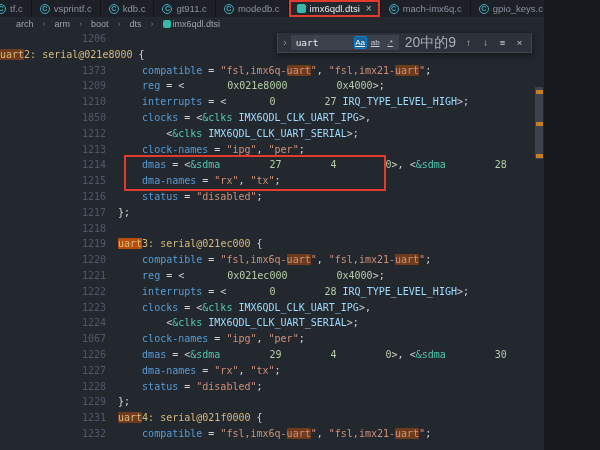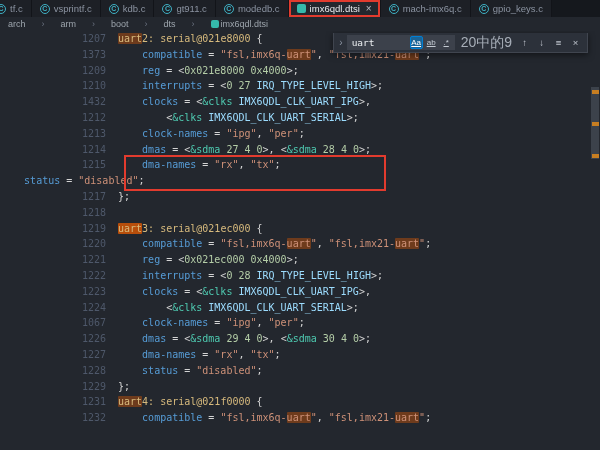--- a/index.html
+++ b/index.html
@@ -1,50 +1,50 @@
 <!DOCTYPE html>
 <html><head>
 <meta charset="utf-8">
 <style>
   * { margin:0; padding:0; box-sizing:border-box; }
   html,body { width:600px; height:450px; overflow:hidden; background:#17191f; }
-  .window { position:relative; width:600px; height:450px; background:#23272e;
+  .window { position:relative; width:544px; height:450px; background:#23272e;
             font-family:"Liberation Sans", sans-serif; overflow:hidden; }
 
   
   .tabbar { display:flex; height:17px; background:#15181d; overflow:hidden; }
   .tab { position:relative; display:flex; align-items:center; gap:4px; padding:0 8px;
          background:#1d2026; border-right:1px solid #121419; color:#8b93a1;
          font-size:9.5px; white-space:nowrap; flex:none; }
   .tab.cropped { margin-left:-12px; }
   .tab.active { background:#23272e; color:#e8eaed; }
   .ficon { display:inline-flex; align-items:center; justify-content:center; flex:none; }
   .ficon.c { width:10px; height:10px; border:1px solid #3fb1c5; border-radius:50%;
              color:#3fb1c5; font-size:7px; font-weight:bold; line-height:1; }
   .ficon.dtsi { width:9px; height:9px; background:#35b9ab; border-radius:2px; }
   .tclose { color:#b8bec6; font-size:10px; margin-left:2px; }
   .tab-anno { position:absolute; inset:0; border:2px solid #e23b2e; pointer-events:none; }
 
   
-  .breadcrumb { display:flex; align-items:center; gap:16px; height:14px; padding-left:8px;
+  .breadcrumb { display:flex; align-items:center; gap:9px; height:14px; padding-left:16px;
                 background:#23272e; color:#9da5ad; font-size:9px; }
   .bc-sep { color:#6b7280; font-size:9px; }
   .bc-icon { width:8px; height:8px; background:#35b9ab; border-radius:2px; display:inline-block; margin-right:2px; }
   .bc-item { display:flex; align-items:center; }
 
   
   .editor { position:absolute; left:0; right:0; top:31px; bottom:0; background:#23272e; overflow:hidden; }
   .line { display:flex; height:15.8px; line-height:15.8px;
           font-family:"DejaVu Sans Mono", monospace; font-size:10px; }
   .ln { flex:none; width:118px; text-align:right; padding-right:12px; color:#4e586a; }
   .lc { white-space:pre; color:#d4d4d4; }
   .tk-ent { color:#d7ba7d; }
   .tk-prop { color:#569cd6; }
   .tk-str { color:#ce9178; }
-  .tk-num { color:#b5cea8; }
+  .tk-num { color:#b5cea8;margin-left:43px; }
   .tk-ref { color:#4ec9b0; }
   .tk-cst { color:#9cdcfe; }
   .tk-pun { color:#d4d4d4; }
   .m1 { background:rgba(234,92,0,0.38); border-radius:1px; }
   .m2 { background:rgba(234,92,0,0.75); border-radius:1px; }
 
   .anno-code { position:absolute; left:124px; top:124px; width:262px; height:36px;
                border:2px solid #e23b2e; pointer-events:none; z-index:5; }
 
   
@@ -131,56 +131,60 @@
       <span class="bc-sep">›</span>
       <span class="bc-item">
         <span class="bc-icon"></span>
         <span>imx6qdl.dtsi</span>
       </span>
     </div>
 
   <div class="editor">
     <div id="code">
         <div class="line">
-          <span class="ln">1207</span>
+          <span class="ln">1206</span>
+          <span class="lc"></span>
+        </div>
+        <div class="line">
           <span class="lc"><span class="tk-ent m1">uart</span><span class="tk-ent">2:</span><span class="tk-pun"> </span><span class="tk-ent">serial@021e8000</span><span class="tk-pun"> {</span></span>
         </div>
         <div class="line">
           <span class="ln">1373</span>
           <span class="lc"><span class="tk-pun">    </span><span class="tk-prop">compatible</span><span class="tk-pun"> = </span><span class="tk-str">"fsl,imx6q-</span><span class="tk-str m1">uart</span><span class="tk-str">"</span><span class="tk-pun">, </span><span class="tk-str">"fsl,imx21-</span><span class="tk-str m1">uart</span><span class="tk-str">"</span><span class="tk-pun">;</span></span>
         </div>
         <div class="line">
           <span class="ln">1209</span>
           <span class="lc"><span class="tk-pun">    </span><span class="tk-prop">reg</span><span class="tk-pun"> = &lt;</span><span class="tk-num">0x021e8000</span><span class="tk-pun"> </span><span class="tk-num">0x4000</span><span class="tk-pun">&gt;;</span></span>
         </div>
         <div class="line">
           <span class="ln">1210</span>
           <span class="lc"><span class="tk-pun">    </span><span class="tk-prop">interrupts</span><span class="tk-pun"> = &lt;</span><span class="tk-num">0</span><span class="tk-pun"> </span><span class="tk-num">27</span><span class="tk-pun"> </span><span class="tk-cst">IRQ_TYPE_LEVEL_HIGH</span><span class="tk-pun">&gt;;</span></span>
         </div>
         <div class="line">
-          <span class="ln">1432</span>
+          <span class="ln">1850</span>
           <span class="lc"><span class="tk-pun">    </span><span class="tk-prop">clocks</span><span class="tk-pun"> = &lt;</span><span class="tk-ref">&amp;clks</span><span class="tk-pun"> </span><span class="tk-cst">IMX6QDL_CLK_UART_IPG</span><span class="tk-pun">&gt;,</span></span>
         </div>
         <div class="line">
           <span class="ln">1212</span>
           <span class="lc"><span class="tk-pun">        &lt;</span><span class="tk-ref">&amp;clks</span><span class="tk-pun"> </span><span class="tk-cst">IMX6QDL_CLK_UART_SERIAL</span><span class="tk-pun">&gt;;</span></span>
         </div>
         <div class="line">
           <span class="ln">1213</span>
           <span class="lc"><span class="tk-pun">    </span><span class="tk-prop">clock-names</span><span class="tk-pun"> = </span><span class="tk-str">"ipg"</span><span class="tk-pun">, </span><span class="tk-str">"per"</span><span class="tk-pun">;</span></span>
         </div>
         <div class="line">
           <span class="ln">1214</span>
           <span class="lc"><span class="tk-pun">    </span><span class="tk-prop">dmas</span><span class="tk-pun"> = &lt;</span><span class="tk-ref">&amp;sdma</span><span class="tk-pun"> </span><span class="tk-num">27</span><span class="tk-pun"> </span><span class="tk-num">4</span><span class="tk-pun"> </span><span class="tk-num">0</span><span class="tk-pun">&gt;, &lt;</span><span class="tk-ref">&amp;sdma</span><span class="tk-pun"> </span><span class="tk-num">28</span><span class="tk-pun"> </span><span class="tk-num">4</span><span class="tk-pun"> </span><span class="tk-num">0</span><span class="tk-pun">&gt;;</span></span>
         </div>
         <div class="line">
           <span class="ln">1215</span>
           <span class="lc"><span class="tk-pun">    </span><span class="tk-prop">dma-names</span><span class="tk-pun"> = </span><span class="tk-str">"rx"</span><span class="tk-pun">, </span><span class="tk-str">"tx"</span><span class="tk-pun">;</span></span>
         </div>
         <div class="line">
+          <span class="ln">1216</span>
           <span class="lc"><span class="tk-pun">    </span><span class="tk-prop">status</span><span class="tk-pun"> = </span><span class="tk-str">"disabled"</span><span class="tk-pun">;</span></span>
         </div>
         <div class="line">
           <span class="ln">1217</span>
           <span class="lc"><span class="tk-pun">};</span></span>
         </div>
         <div class="line">
           <span class="ln">1218</span>
           <span class="lc"></span>
         </div>

